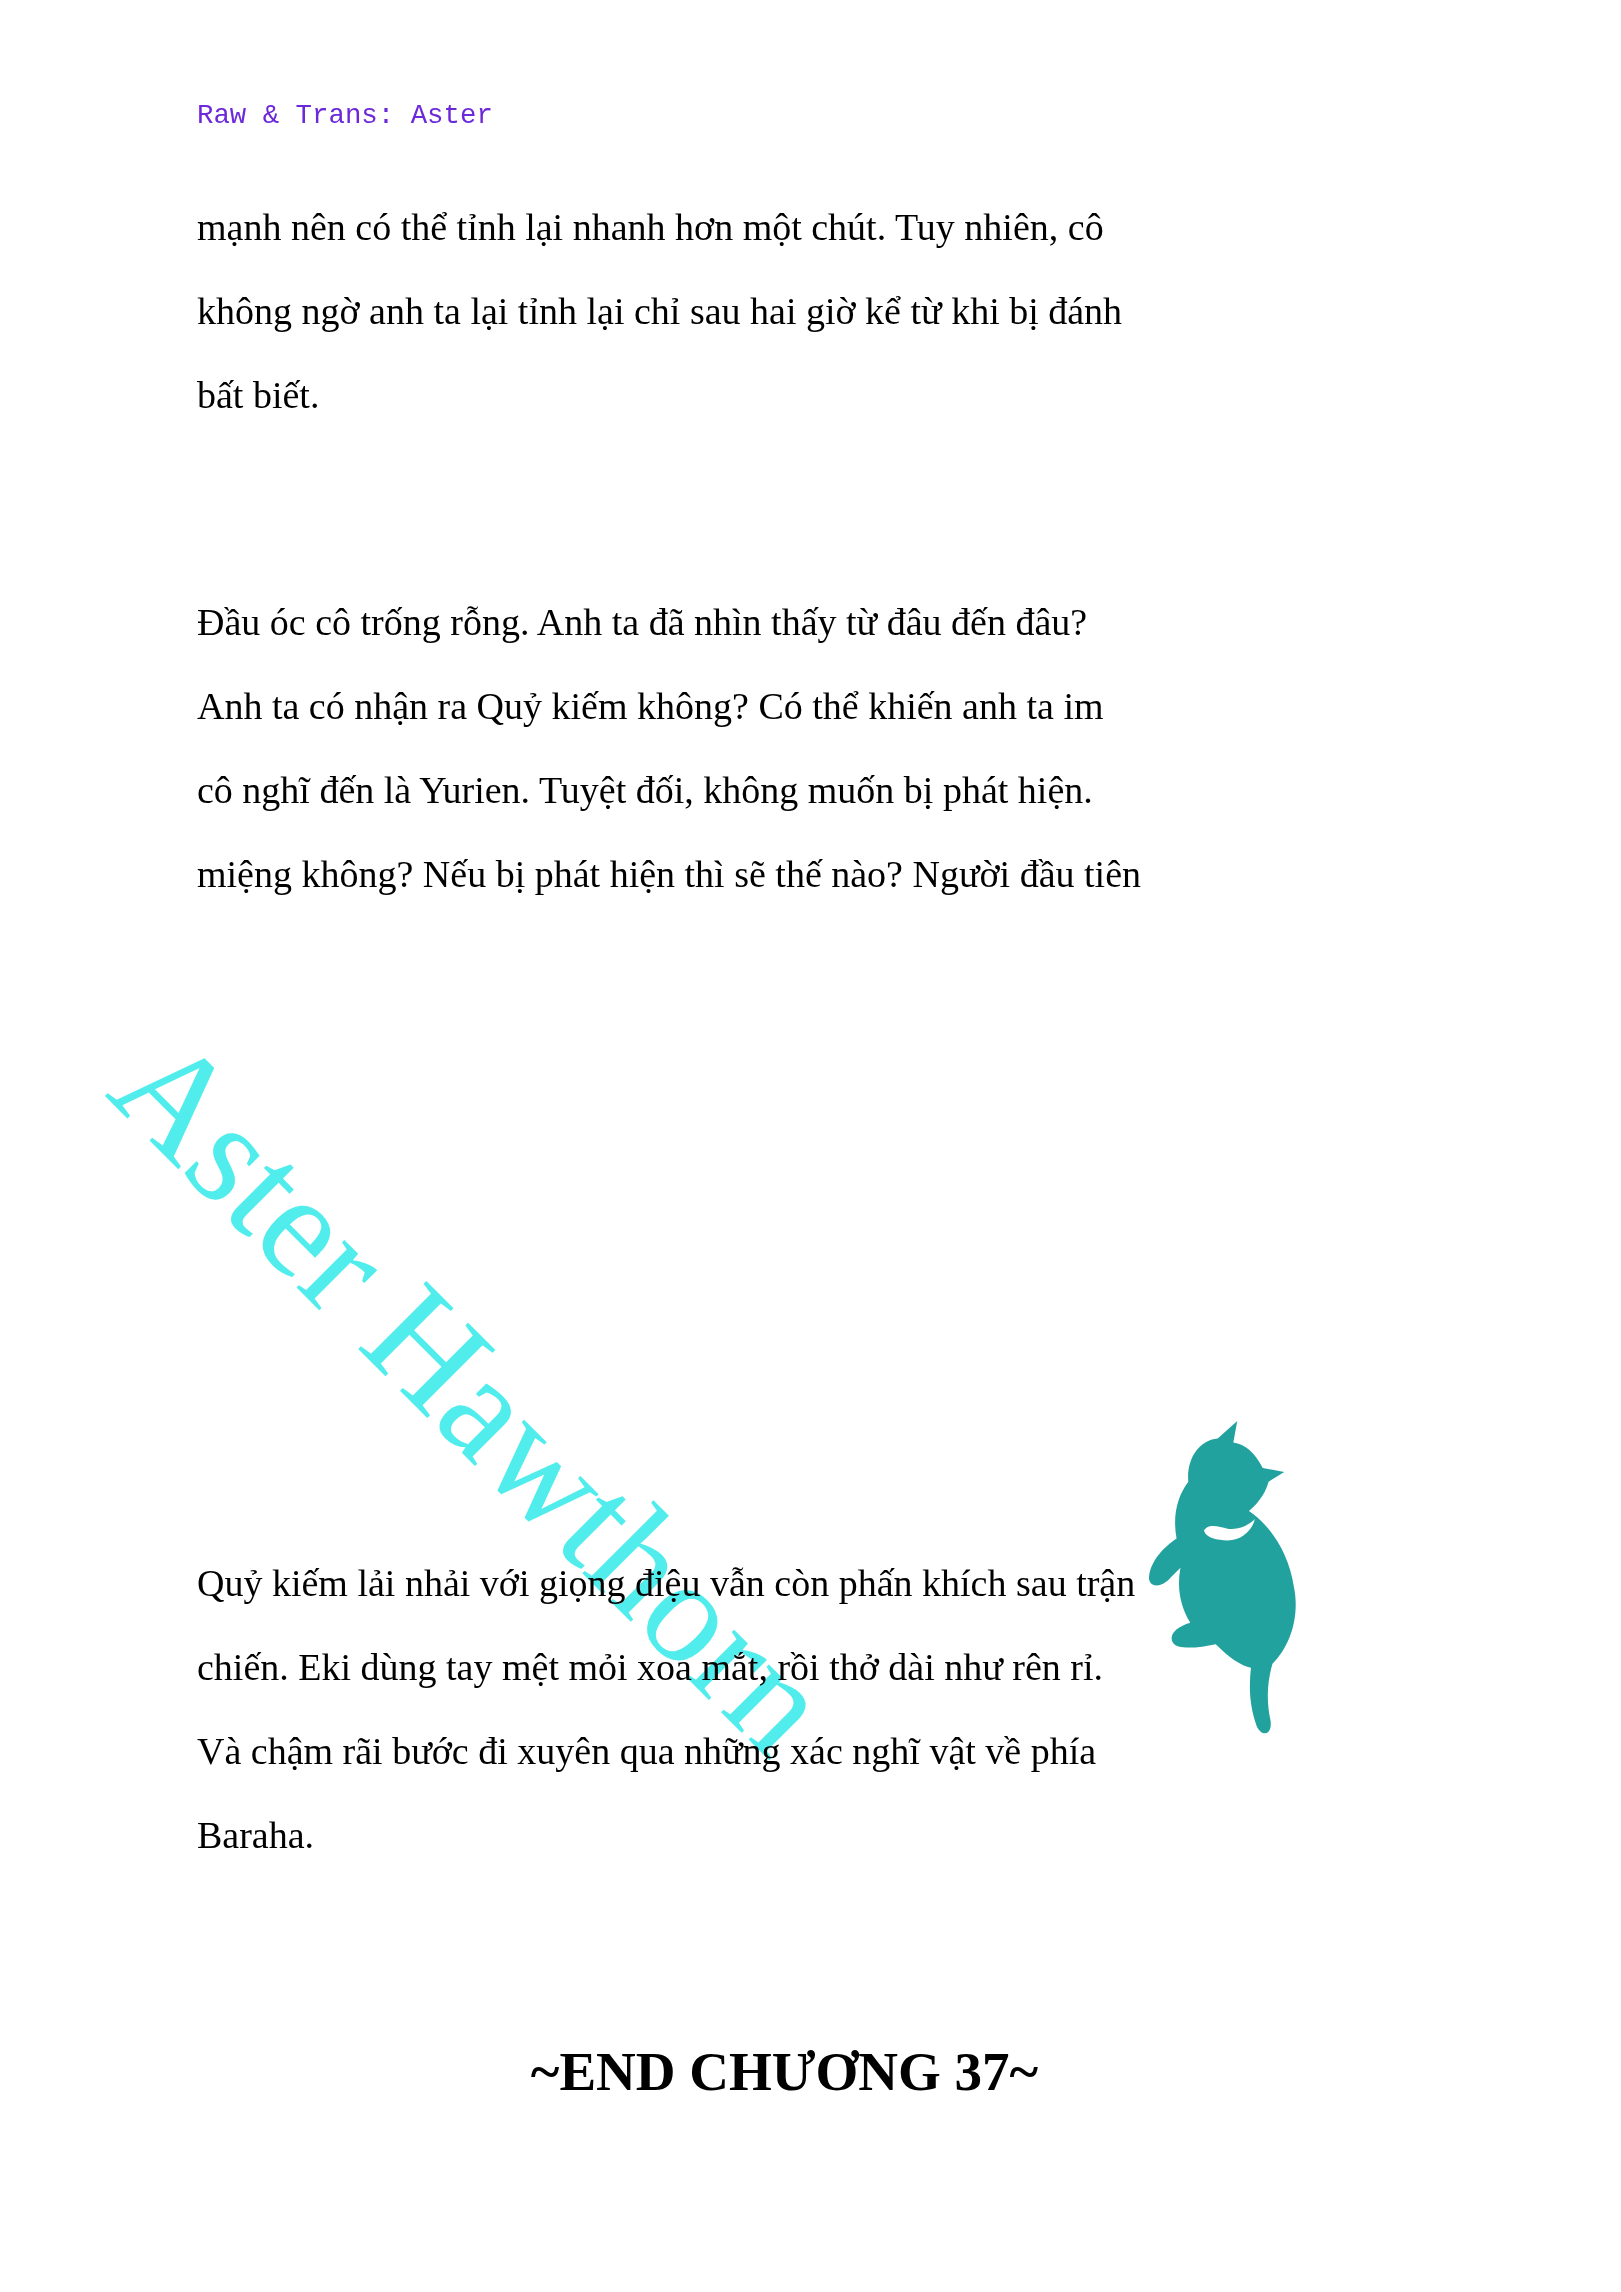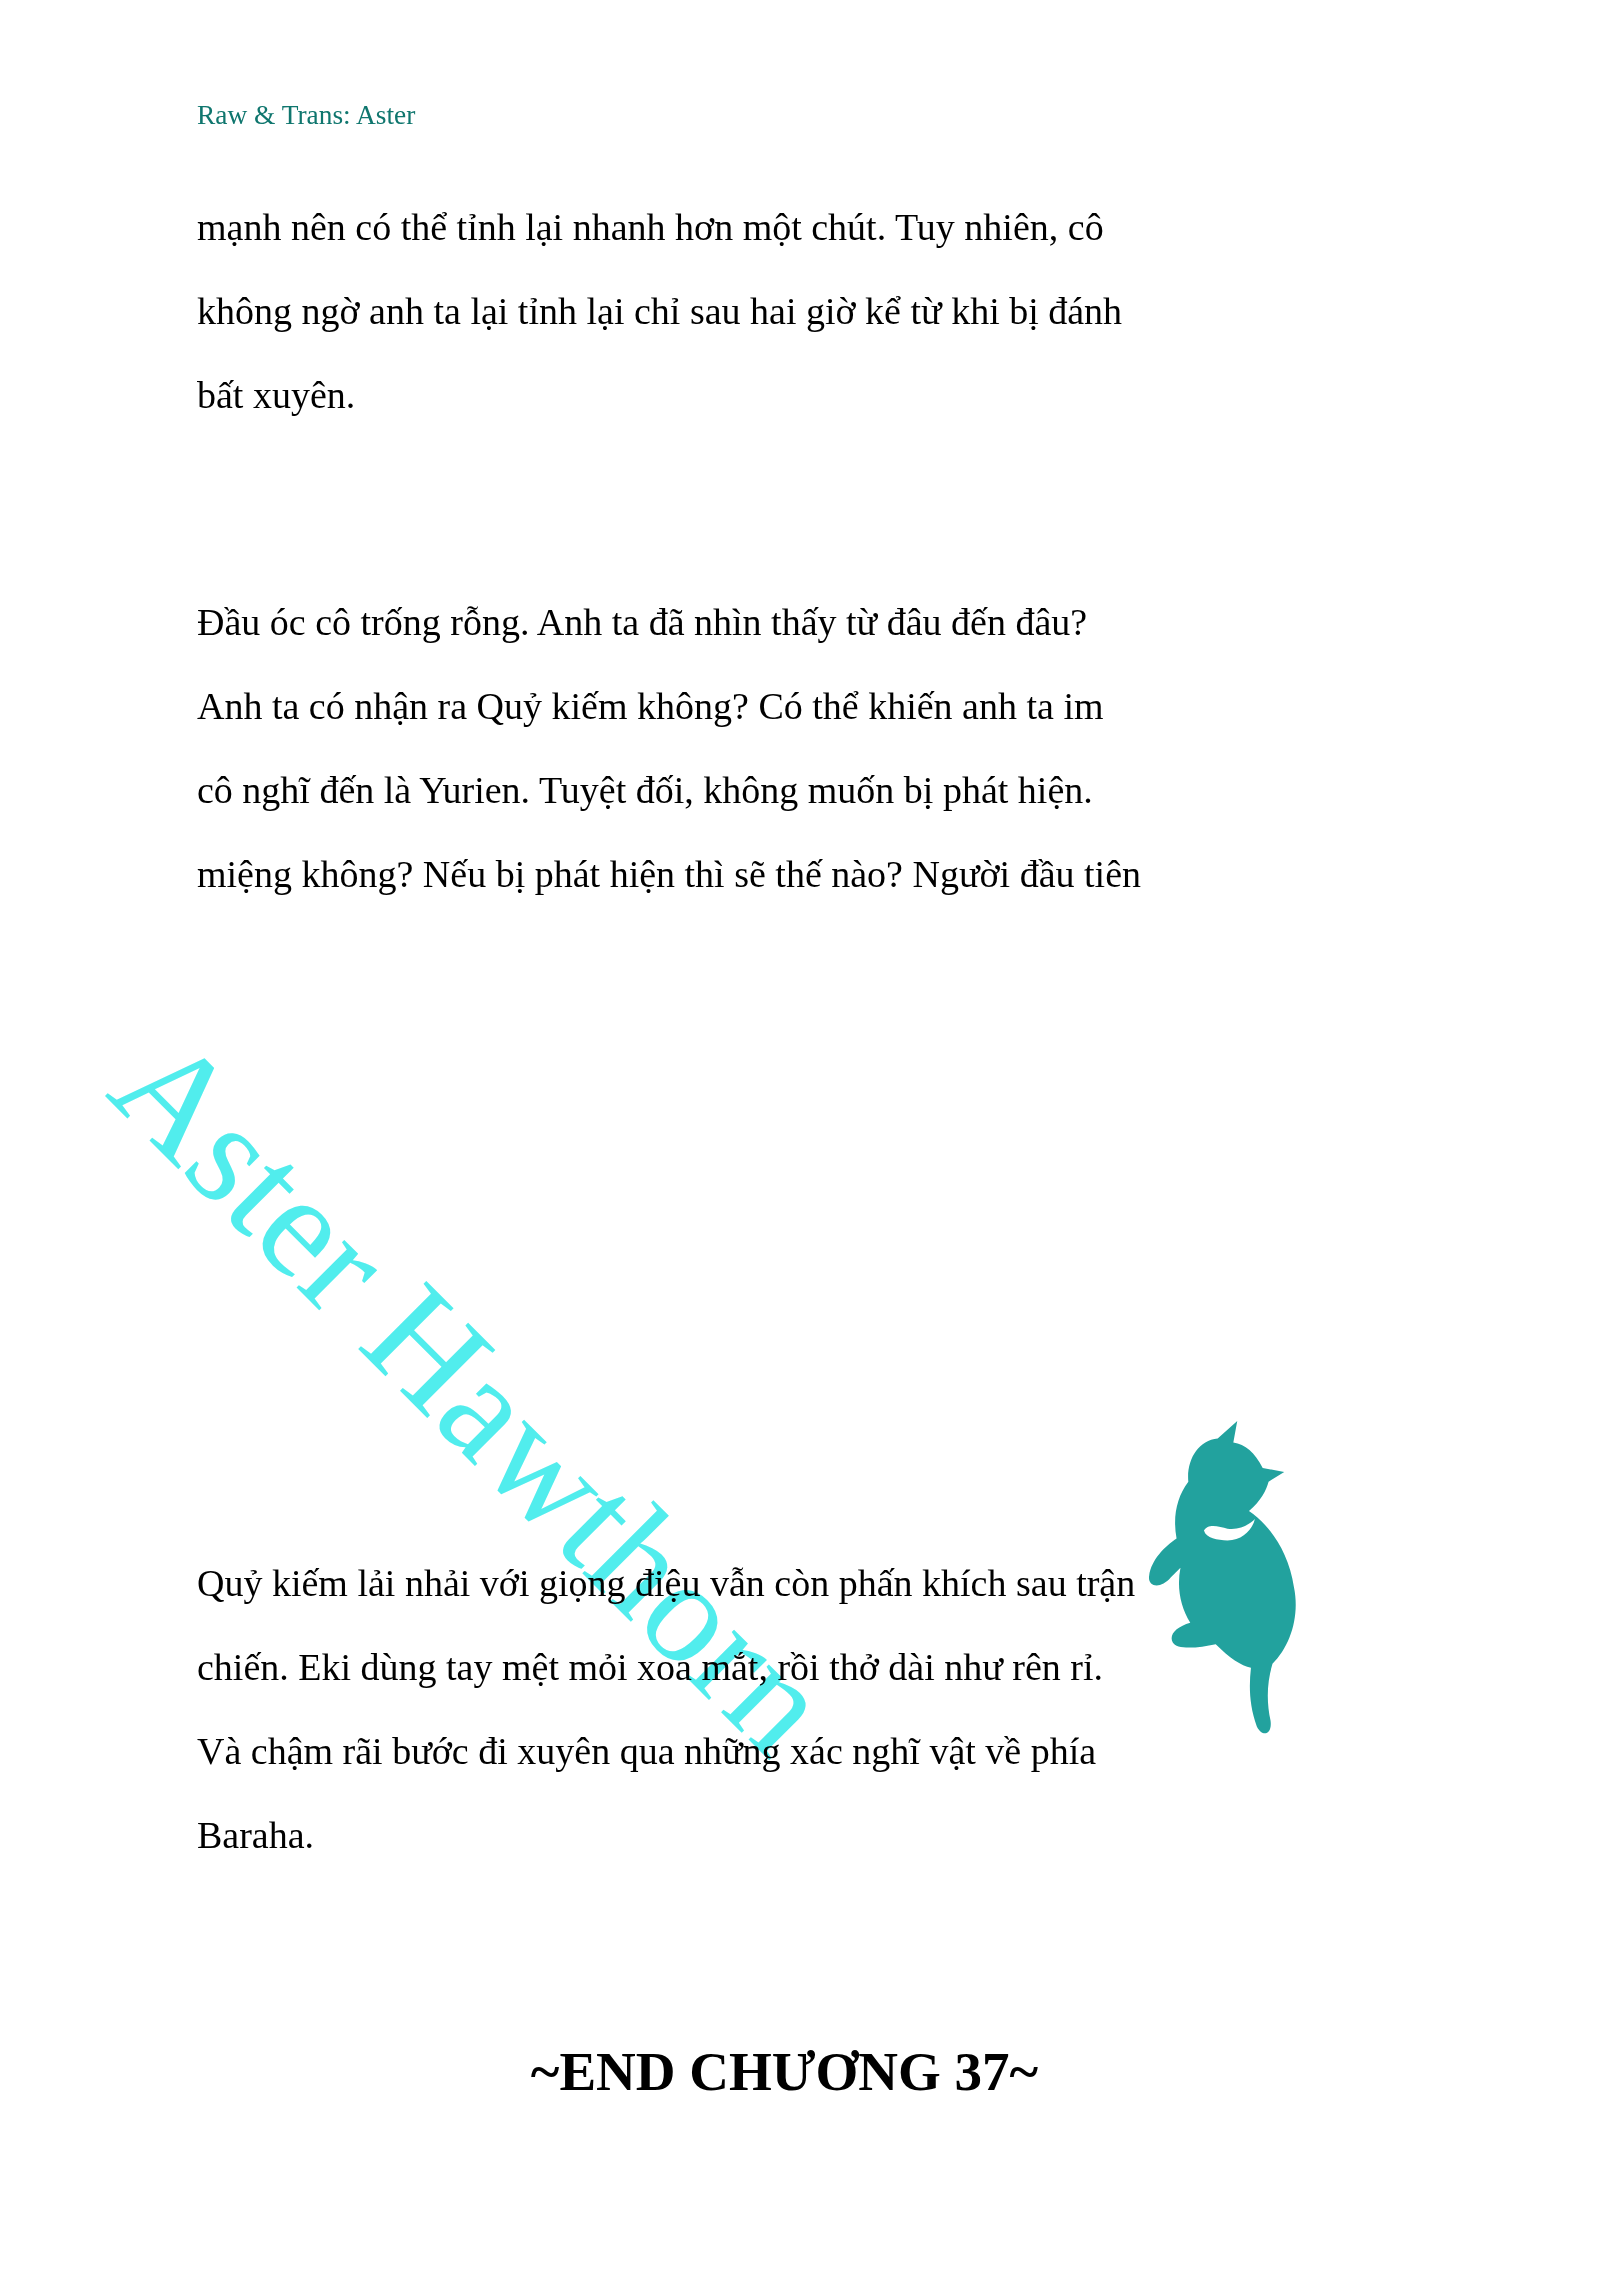--- a/index.html
+++ b/index.html
@@ -3,22 +3,22 @@
   <meta charset="utf-8">
   <style>
     html, body { margin: 0; padding: 0; }
     body {
       width: 1621px; height: 2293px; background: #ffffff;
       position: relative; overflow: hidden;
     }
     .page { position: absolute; inset: 0; }
     .header {
       position: absolute; left: 197px; top: 98px;
-      font-family: Liberation Serif, serif; font-size: 27.4px;
-      color: #0f766e; line-height: 35px;
+      font-family: Liberation Mono, monospace; font-size: 27.4px;
+      color: #6d28d9; line-height: 35px;
     }
     .para {
       position: absolute; left: 197px; width: 1274px;
       font-family: "Liberation Serif", serif; font-size: 38px;
       color: #000; margin: 0;
     }
     .para .line { display: block; height: 84px; line-height: 84px; white-space: nowrap; }
     .end-title {
       position: absolute; left: 0; width: 1569px; top: 2035px;
       text-align: center; font-family: "Liberation Serif", serif;
@@ -41,21 +41,21 @@
 </head>
 <body>
 
 <div class="page">
 
   <div class="header">Raw &amp; Trans: Aster</div>
 
   <p class="para" style="top:185px">
     <span class="line">mạnh nên có thể tỉnh lại nhanh hơn một chút. Tuy nhiên, cô</span>
     <span class="line">không ngờ anh ta lại tỉnh lại chỉ sau hai giờ kể từ khi bị đánh</span>
-    <span class="line">bất xuyên.</span>
+    <span class="line">bất biết.</span>
   </p>
 
   <p class="para" style="top:580px">
     <span class="line">Đầu óc cô trống rỗng. Anh ta đã nhìn thấy từ đâu đến đâu?</span>
     <span class="line">Anh ta có nhận ra Quỷ kiếm không? Có thể khiến anh ta im</span>
     <span class="line">cô nghĩ đến là Yurien. Tuyệt đối, không muốn bị phát hiện.</span>
     <span class="line">miệng không? Nếu bị phát hiện thì sẽ thế nào? Người đầu tiên</span>
   </p>
 
 

